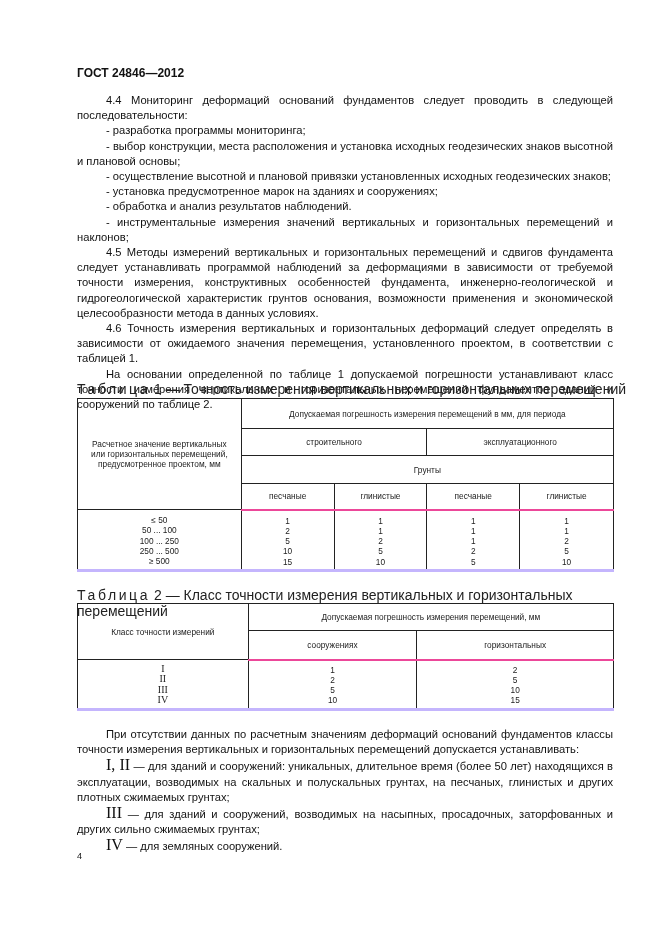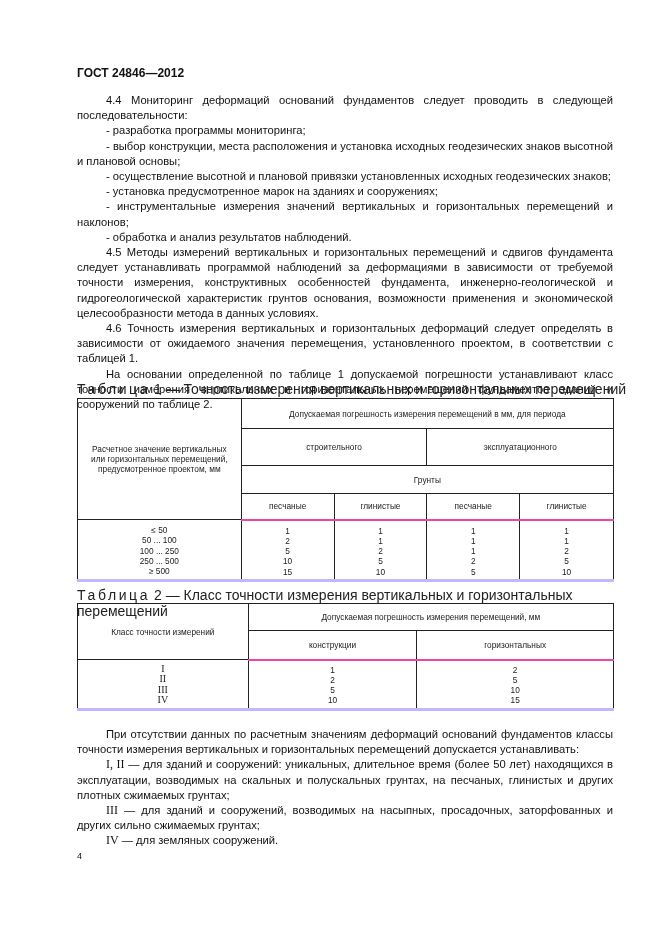--- a/index.html
+++ b/index.html
@@ -12,35 +12,35 @@
   .caption { position:absolute; left:77px; font-size:14px; color:#222; }
   .caption .sp { letter-spacing:2.6px; }
   table { position:absolute; border-collapse:collapse; font-size:8.3px; color:#222; }
   td { border:1px solid #222; text-align:center; vertical-align:middle; padding:0; }
   tr.thick td { border-bottom:2px solid #ec4899; }
   .data td { border-top:none; border-bottom:none; line-height:10.3px; vertical-align:top; }
   .data td.last { border-bottom:3px solid #c4b5fd;margin-top:8px; }
   .lines div { height:10.3px; }
   .serif { font-family:"Liberation Serif", serif; font-size:10px; }
   .pageno { position:absolute; left:77px; top:851px; font-size:9px; }
-  .rom { font-family:"Liberation Serif", serif; font-size:12px; }
+  .rom { font-family:"Liberation Serif", serif; font-size:16px; }
 </style>
 </head>
 <body>
 
 <div class="header">ГОСТ 24846—2012</div>
 
 <div class="body-text" style="top:93px;">
   <p class="p ind">4.4 Мониторинг деформаций оснований фундаментов следует проводить в следующей последовательности:</p>
   <p class="p ind">- разработка программы мониторинга;</p>
   <p class="p ind">- выбор конструкции, места расположения и установка исходных геодезических знаков высотной и плановой основы;</p>
   <p class="p ind">- осуществление высотной и плановой привязки установленных исходных геодезических знаков;</p>
   <p class="p ind">- установка предусмотренное марок на зданиях и сооружениях;</p>
+  <p class="p ind">- обработка и анализ результатов наблюдений.</p>
   <p class="p ind">- инструментальные измерения значений вертикальных и горизонтальных перемещений и наклонов;</p>
-  <p class="p ind">- обработка и анализ результатов наблюдений.</p>
   <p class="p ind">4.5 Методы измерений вертикальных и горизонтальных перемещений и сдвигов фундамента следует устанавливать программой наблюдений за деформациями в зависимости от требуемой точности измерения, конструктивных особенностей фундамента, инженерно-геологической и гидрогеологической характеристик грунтов основания, возможности применения и экономической целесообразности метода в данных условиях.</p>
   <p class="p ind">4.6 Точность измерения вертикальных и горизонтальных деформаций следует определять в зависимости от ожидаемого значения перемещения, установленного проектом, в соответствии с таблицей 1.</p>
   <p class="p ind">На основании определенной по таблице 1 допускаемой погрешности устанавливают класс точности измерения вертикальных и горизонтальных перемещений фундаментов зданий и сооружений по таблице 2.</p>
 </div>
 
 <div class="caption" style="top:381px;">
   <span class="sp">Таблица</span>
   <span>1 — Точность измерения вертикальных и горизонтальных перемещений</span>
 </div>
 
@@ -50,21 +50,21 @@
       <col style="width:93px">
       <col style="width:93px">
       <col style="width:93px">
       <col style="width:94px">
     </colgroup>
   <tbody>
       <tr style="height:30px;">
     <td rowspan="4" style="padding:12px 6px;">Расчетное значение вертикальных или горизонтальных перемещений, предусмотренное проектом, мм</td>
     <td colspan="4">Допускаемая погрешность измерения перемещений в мм, для периода</td>
   </tr>
-  <tr style="height:37px;margin-top:42px;">
+  <tr style="height:27px;margin-top:42px;">
     <td colspan="2">строительного</td>
     <td colspan="2">эксплуатационного</td>
   </tr>
   <tr style="height:28px;">
     <td colspan="4">Грунты</td>
   </tr>
   <tr class="thick" style="height:26px;">
     <td>песчаные</td>
     <td>глинистые</td>
     <td>песчаные</td>
@@ -130,21 +130,21 @@
       <col style="width:171px">
       <col style="width:169px">
       <col style="width:197px">
     </colgroup>
   <tbody>
       <tr style="height:27px;">
     <td rowspan="2">Класс точности измерений</td>
     <td colspan="2">Допускаемая погрешность измерения перемещений, мм</td>
   </tr>
   <tr class="thick" style="height:29px;">
-    <td>конструкции</td>
+    <td>сооружениях</td>
     <td>горизонтальных</td>
   </tr>
   <tr class="data">
     <td class="last serif" style="padding:4px 0 2px;">
       <div class="lines">
         <div>I</div>
         <div>II</div>
         <div>III</div>
         <div>IV</div>
       </div>

